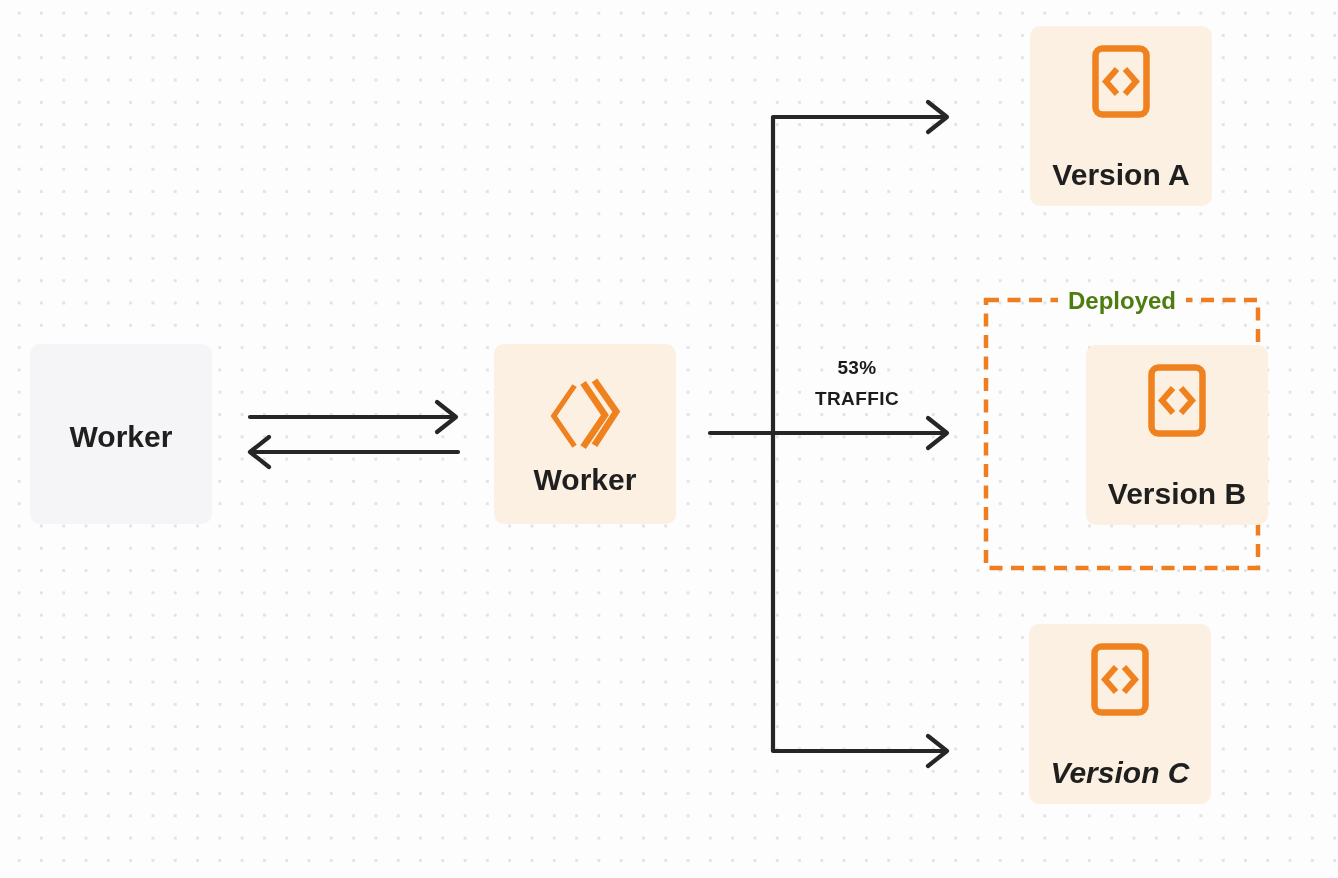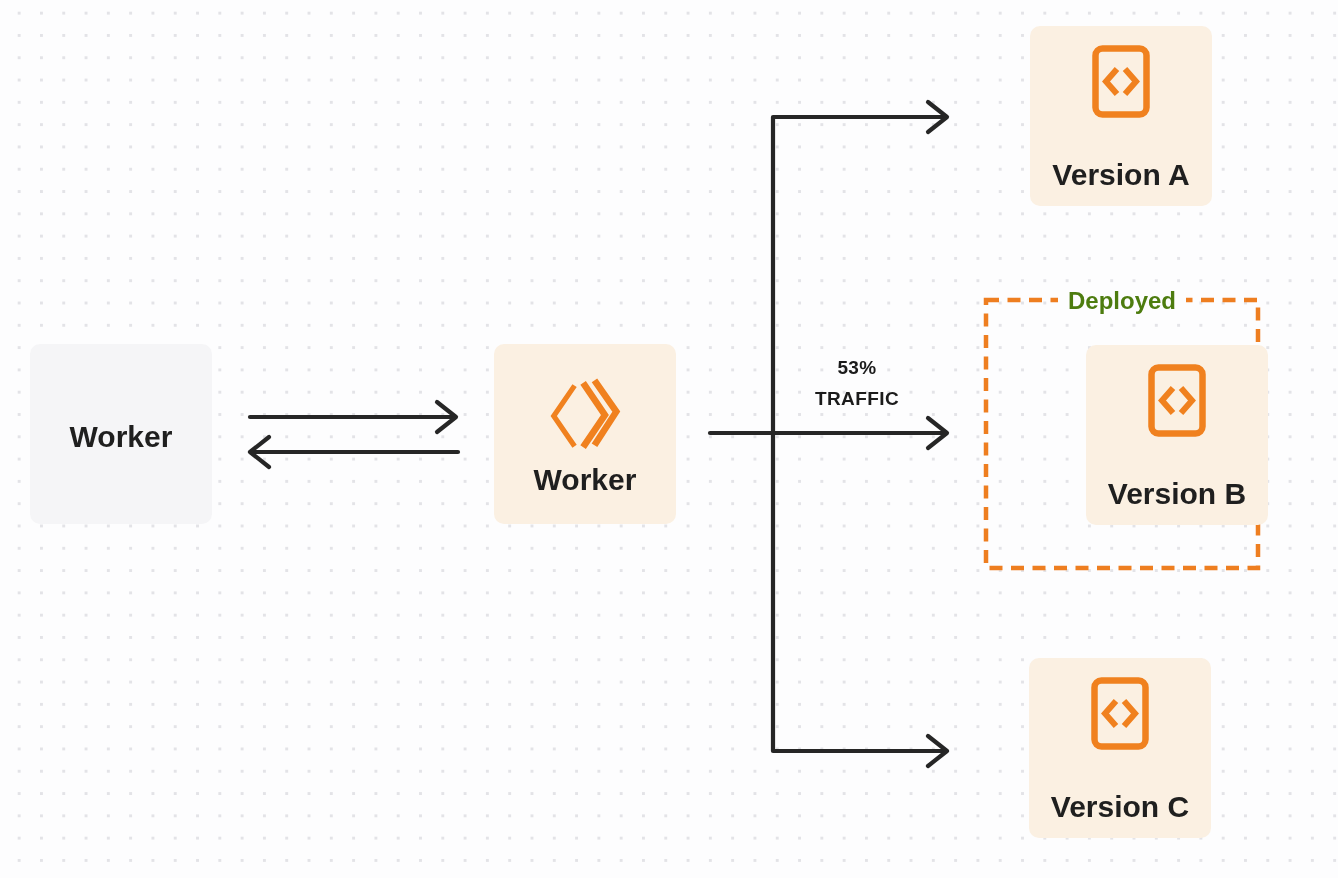--- a/index.html
+++ b/index.html
@@ -46,21 +46,21 @@
     font-weight: bold;
     color: #1F1F1F;
     line-height: 34px;
     white-space: nowrap;
   }
   .node-client { left: 30px; top: 344px; background: #F5F5F7; }
   .node-worker { left: 494px; top: 344px; background: #FBF0E2; gap: 10px; }
   .node-version { background: #FBF0E2; gap: 40px; text-align: right; }
   .node-version-a { left: 1030px; top: 26px; }
   .node-version-b { left: 1086px; top: 345px; }
-  .node-version-c { left: 1029px; top: 658px; }
+  .node-version-c { left: 1029px; top: 624px; font-style: italic; }
   .icon-wrap { line-height: 0; }
   .traffic-label {
     position: absolute;
     left: 787px;
     top: 352px;
     width: 140px;
     text-align: center;
     font-size: 19px;
     font-weight: bold;
     color: #1B1B1B;

